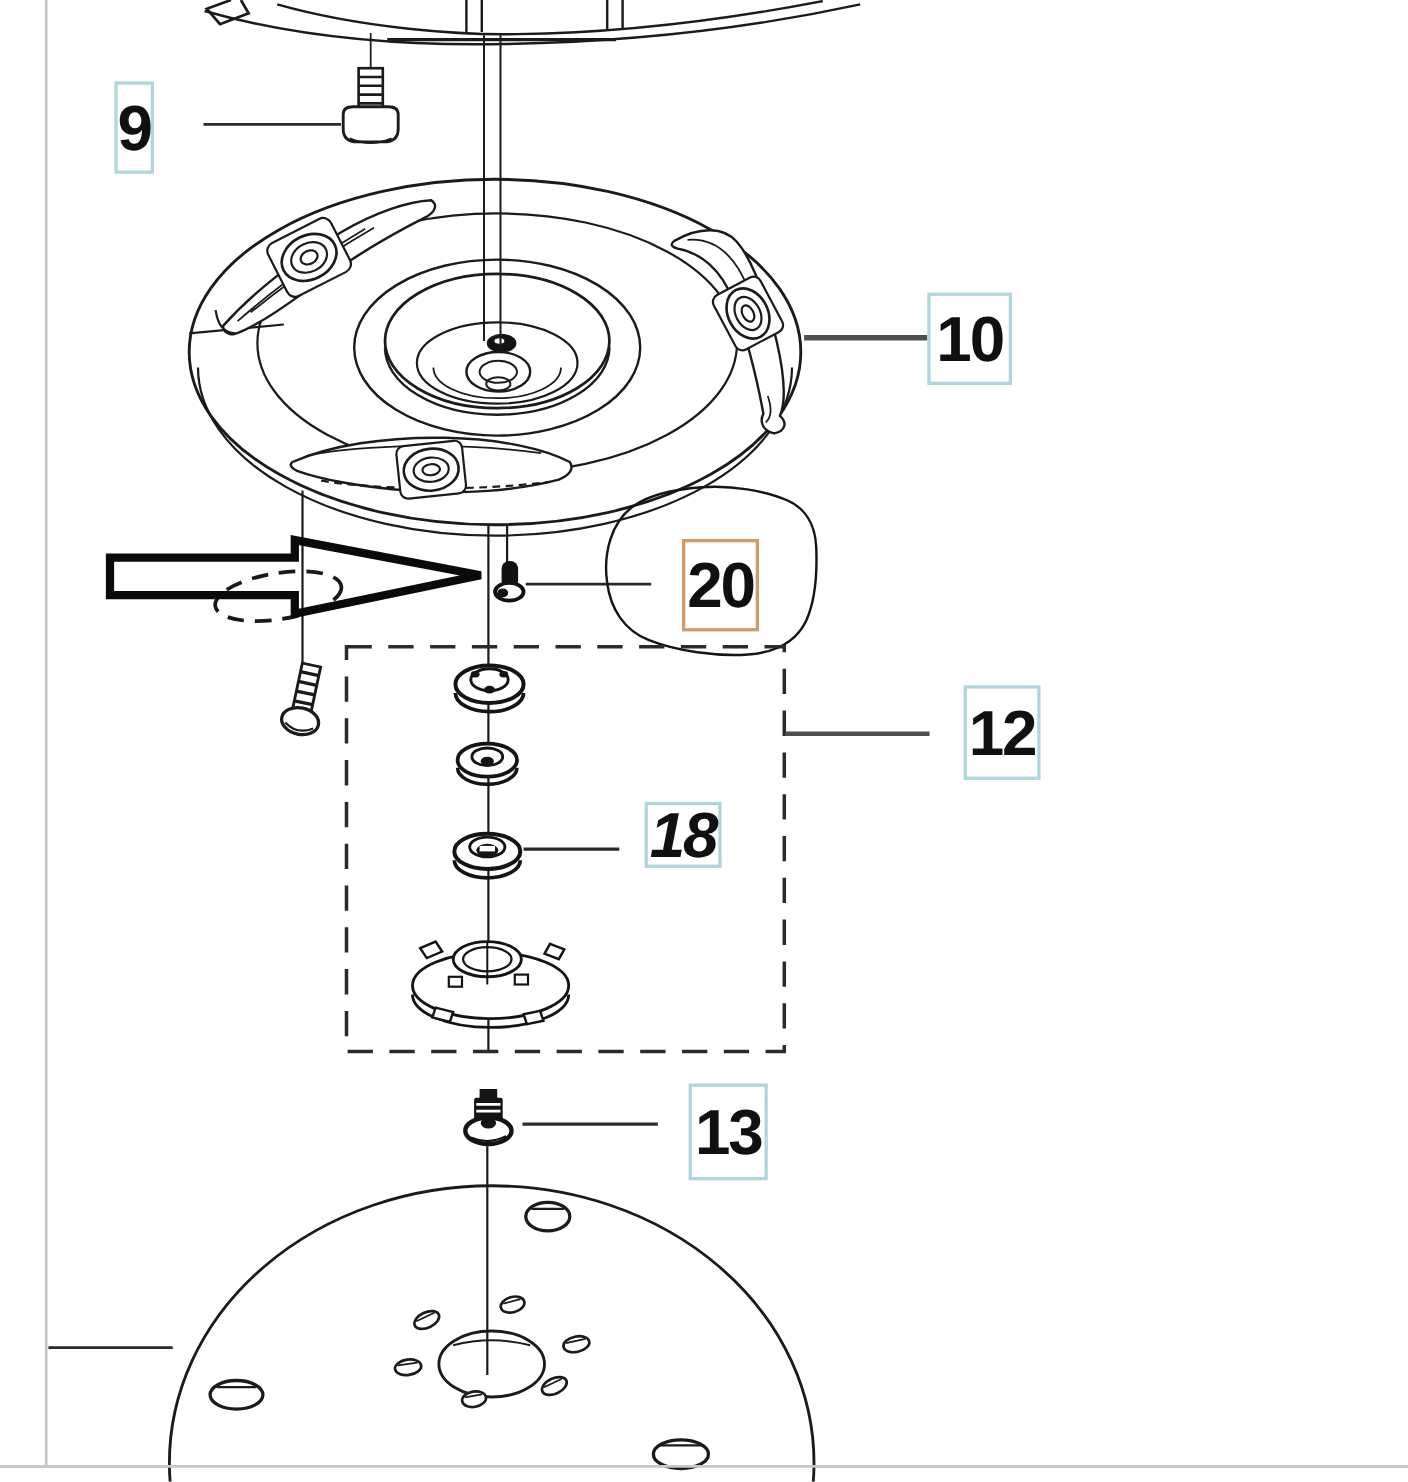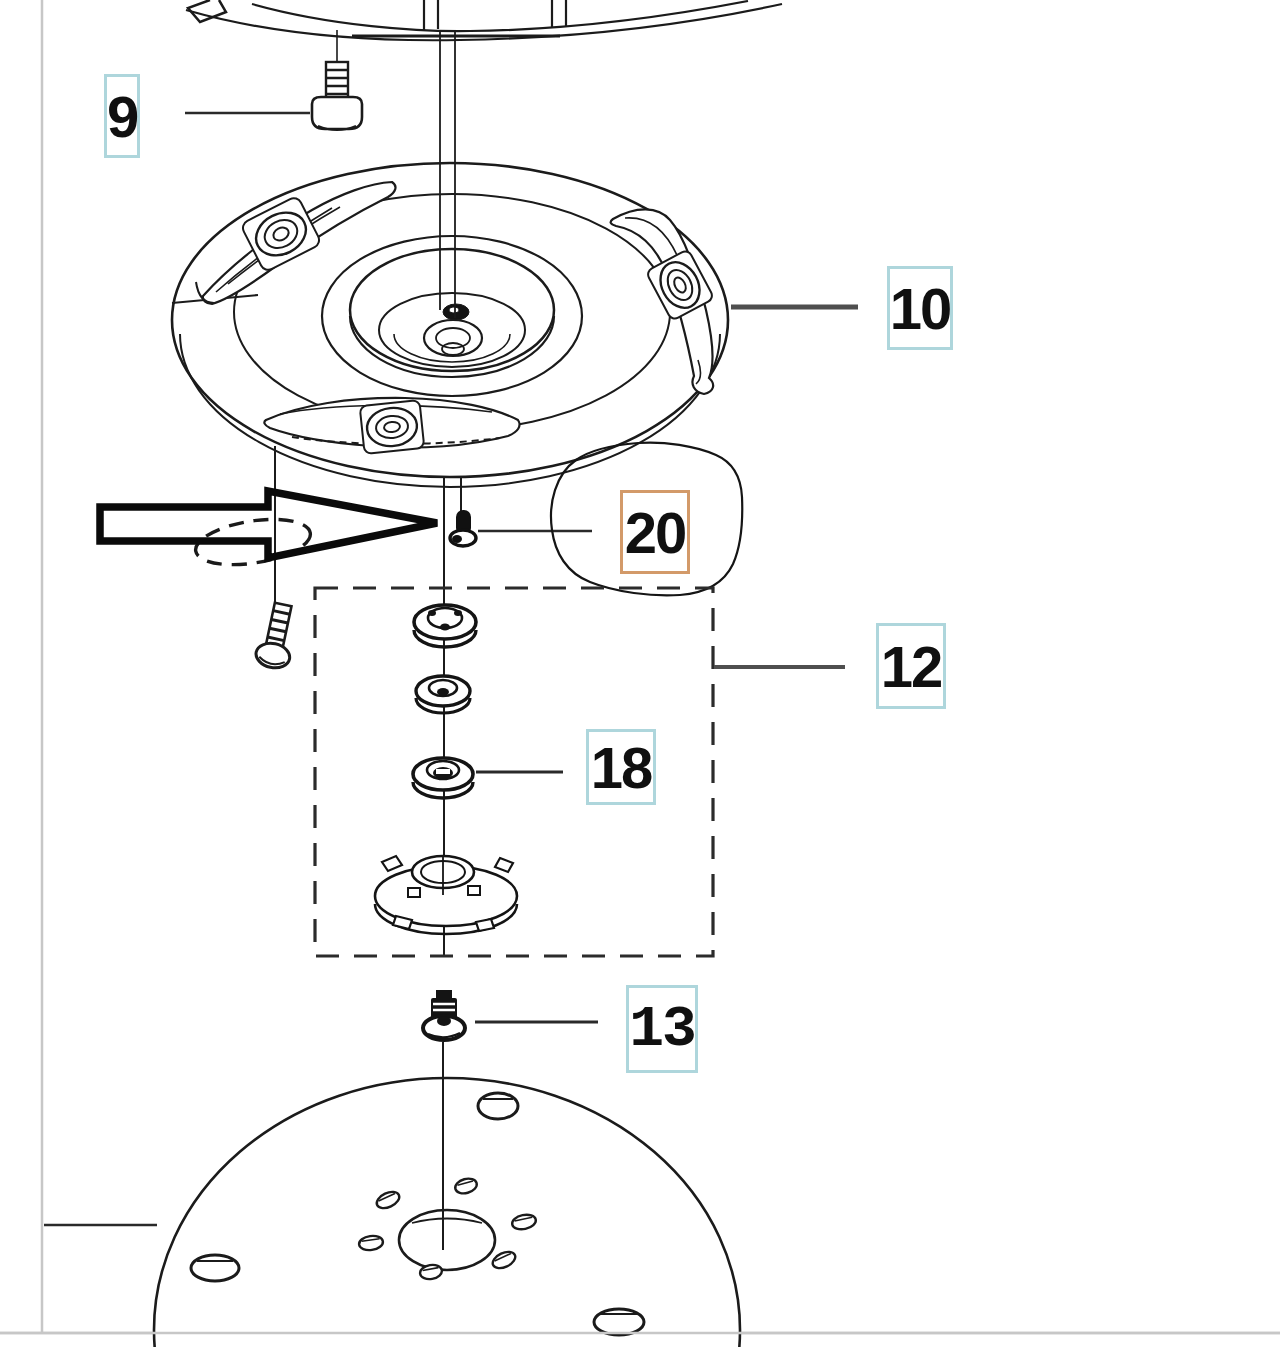--- a/index.html
+++ b/index.html
@@ -3,24 +3,24 @@
 <meta charset="utf-8">
 <style>
   html,body{margin:0;padding:0;background:#fff;}
   #stage{position:relative;width:1280px;height:1347px;background:#ffffff;overflow:hidden;
          font-family:"Liberation Sans",sans-serif;}
   #art{position:absolute;left:0;top:0;}
   .callout{position:absolute;box-sizing:border-box;display:flex;align-items:center;justify-content:center;
            background:#fff;border:3px solid #aed6dc;color:#101010;
            font:700 58px "Liberation Sans",sans-serif;letter-spacing:-2px;cursor:pointer;}
   .c9 {left:104px;top:74px; width:36px;height:84px;}
-  .c10{left:887px;top:266px;width:66px;height:84px;text-align:center;}
+  .c10{left:843px;top:266px;width:77px;height:84px;text-align:center;}
   .c11{left:620px;top:490px;width:70px;height:84px;}
   .c12{left:876px;top:623px;width:70px;height:86px;}
-  .c18{left:586px;top:729px;width:70px;height:76px;}
+  .c18{left:586px;top:729px;width:70px;height:60px;font-style:italic;}
   .c13{left:626px;top:985px;width:72px;height:88px;}
 </style>
 </head>
 <body>
 
 <div id="stage">
 
 <svg id="art" width="1280" height="1347" viewBox="0 0 1280 1347">
 
   <g stroke="#c7c7c7" stroke-width="2.5">
@@ -229,15 +229,15 @@
   <line x1="44" y1="1225" x2="157" y2="1225" stroke="#2a2a2a" stroke-width="2.5"></line>
 
   <line x1="0" y1="1333" x2="1280" y2="1333" stroke="#c7c7c7" stroke-width="2.5"></line>
 </svg>
 
 <div class="callout c9" style="border-color: rgb(174, 214, 220);">9</div>
 <div class="callout c10" style="border-color: rgb(174, 214, 220);">10</div>
 <div class="callout c11" style="border-color: rgb(211, 154, 105);">20</div>
 <div class="callout c12" style="border-color: rgb(174, 214, 220);">12</div>
 <div class="callout c18" style="border-color: rgb(174, 214, 220);">18</div>
-<div class="callout c13" style="border-color: rgb(174, 214, 220); font-family: Liberation Mono, monospace;">13</div>
+<div class="callout c13" style="border-color: rgb(174, 214, 220);">13</div>
 
 </div>
 
 </body></html>

